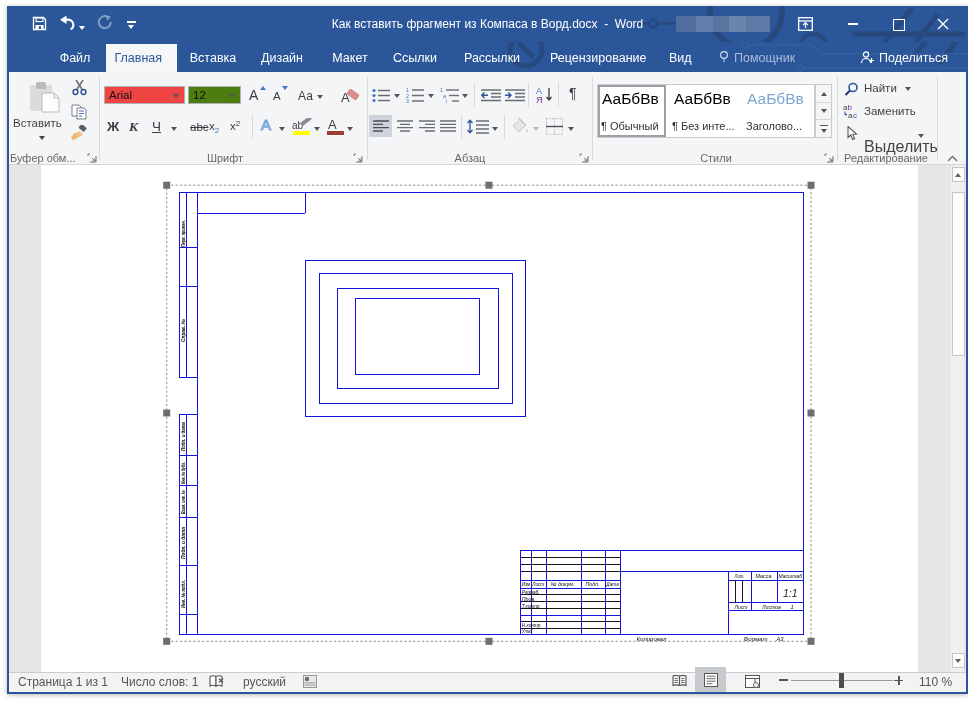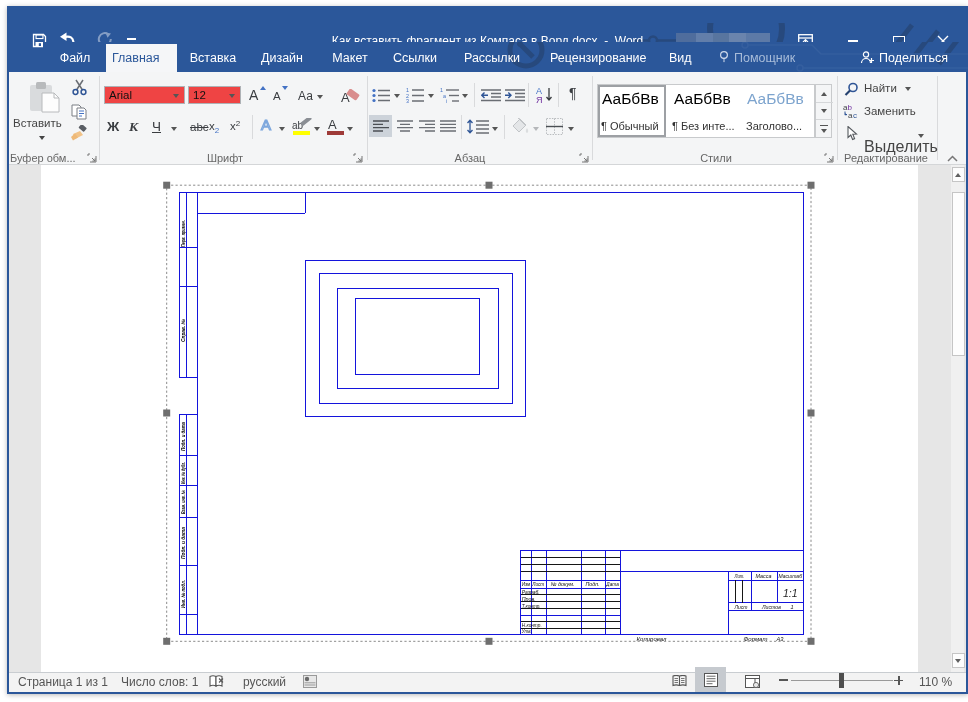--- a/index.html
+++ b/index.html
@@ -3,21 +3,21 @@
 <meta charset="utf-8">
 <style>
 html,body{margin:0;padding:0;}
 body{width:968px;height:702px;position:relative;background:#fff;overflow:hidden;
   font-family:"Liberation Sans",sans-serif;}
 .abs{position:absolute;}
 #win{left:7px;top:6px;width:961px;height:688px;background:#2b579a;
   border-left:2px solid #2a5699;border-right:2px solid #2a5699;border-bottom:2px solid #2a5699;
   box-shadow:0 1px 5px rgba(0,0,0,0.28);box-sizing:border-box;}
 
-#titlebar{left:7px;top:6px;width:961px;height:36px;background:#2b579a;overflow:hidden;margin-top:17px;}
+#titlebar{left:7px;top:6px;width:961px;height:36px;background:#2b579a;overflow:hidden;}
 #tabband{left:7px;top:42px;width:961px;height:30px;background:#2b579a;overflow:hidden;margin-left:36px;}
 .ttxt{color:#fff;font-size:12.5px;}
 
 #ribbon{left:9px;top:72px;width:957px;height:93px;background:#f4f5f6;border-bottom:1px solid #d4d6d8;box-sizing:border-box;overflow:hidden;}
 .gsep{position:absolute;top:76px;width:1px;height:84px;background:#d9dadc;}
 .glabel{position:absolute;top:152px;font-size:11px;color:#666;height:12px;line-height:12px;text-align:center;}
 .launch{position:absolute;width:10px;height:10px;}
 .launch svg{display:block}
 
 #docarea{left:9px;top:165px;width:957px;height:507px;background:#e6e6e6;}
@@ -96,21 +96,21 @@
     </g>
     <g stroke="#355f9f" fill="none" stroke-width="1.5">
       <circle cx="702" cy="3" r="3"></circle>
       <path d="M705,3 h64 l9,9 h183"></path>
       <circle cx="757" cy="26" r="3"></circle>
       <path d="M760,26 h201"></path>
     </g>
   </svg>
   <div style="position:absolute;left:62.5px;top:2px;width:71px;height:28px;background:#f5f6f8"></div>
   <div class="ttxt" style="position:absolute;left:11px;top:9px;width:42px;text-align:center">Файл</div>
-  <div style="position:absolute;left:69px;top:9px;width:71px;text-align:left;color:#2b579a;font-size:12.5px">Главная</div>
+  <div style="position:absolute;left:48px;top:9px;width:71px;text-align:right;color:#2b579a;font-size:12.5px">Главная</div>
   <div class="ttxt" style="position:absolute;left:146px;top:9px;width:48px;text-align:center">Вставка</div>
   <div class="ttxt" style="position:absolute;left:216px;top:9px;width:46px;text-align:center">Дизайн</div>
   <div class="ttxt" style="position:absolute;left:287px;top:9px;width:40px;text-align:center">Макет</div>
   <div class="ttxt" style="position:absolute;left:350px;top:9px;width:44px;text-align:center">Ссылки</div>
   <div class="ttxt" style="position:absolute;left:421px;top:9px;width:56px;text-align:center">Рассылки</div>
   <div class="ttxt" style="position:absolute;left:507px;top:9px;width:92px;text-align:center">Рецензирование</div>
   <div class="ttxt" style="position:absolute;left:626px;top:9px;width:22px;">Вид</div>
   <svg width="10" height="14" style="position:absolute;left:676px;top:8px" viewBox="0 0 10 14">
     <circle cx="5" cy="5" r="3.4" fill="none" stroke="#cdd8ea" stroke-width="1.2"></circle>
     <path d="M3.8,8.4 h2.4 M4,10 h2 M4.4,11.6 h1.2" stroke="#cdd8ea" stroke-width="1"></path>
@@ -165,21 +165,21 @@
   <div class="launch" style="left:87px;top:153px">
       <svg width="10" height="10" viewBox="0 0 10 10">
         <path d="M1,3 v-2 h2 M9,3 v6 h-6 M5,5 l3,3 M8,5.4 v2.6 h-2.6" fill="none" stroke="#777" stroke-width="1"></path>
       </svg>
     </div>
 
   <div style="position:absolute;left:104px;top:86px;width:81px;height:18px;background:#ef4444;border:1px solid #aeb2b6;box-sizing:border-box">
     <div style="position:absolute;left:4px;top:2px;font-size:11.5px;color:#111">Arial</div>
     <div style="position:absolute;right:5px;top:7px;width:0;height:0;border-left:3.5px solid transparent;border-right:3.5px solid transparent;border-top:4px solid #555"></div>
   </div>
-  <div style="position:absolute;left:188px;top:86px;width:53px;height:18px;background:#ef4444;border:1px solid #aeb2b6;box-sizing:border-box">
+  <div style="position:absolute;left:188px;top:86px;width:53px;height:18px;background:#4d7c0f;border:1px solid #aeb2b6;box-sizing:border-box">
     <div style="position:absolute;left:4px;top:2px;font-size:11.5px;color:#111">12</div>
     <div style="position:absolute;right:5px;top:7px;width:0;height:0;border-left:3.5px solid transparent;border-right:3.5px solid transparent;border-top:4px solid #555"></div>
   </div>
   <div style="position:absolute;left:249px;top:87px;font-size:14px;color:#3a3d41">А</div>
   <div style="position:absolute;left:260px;top:86px;width:0;height:0;border-left:3px solid transparent;border-right:3px solid transparent;border-bottom:4px solid #4472c4"></div>
   <div style="position:absolute;left:273px;top:90px;font-size:11.5px;color:#3a3d41">А</div>
   <div style="position:absolute;left:282px;top:86px;width:0;height:0;border-left:3px solid transparent;border-right:3px solid transparent;border-top:4px solid #4472c4"></div>
   <div style="position:absolute;left:298px;top:89px;font-size:12px;color:#3a3d41">Аа</div>
   <div style="position:absolute;left:317px;top:95px;width:0;height:0;border-left:3px solid transparent;border-right:3px solid transparent;border-top:4px solid #555"></div>
   <svg width="19" height="16" style="position:absolute;left:341px;top:89px" viewBox="0 0 19 16">

